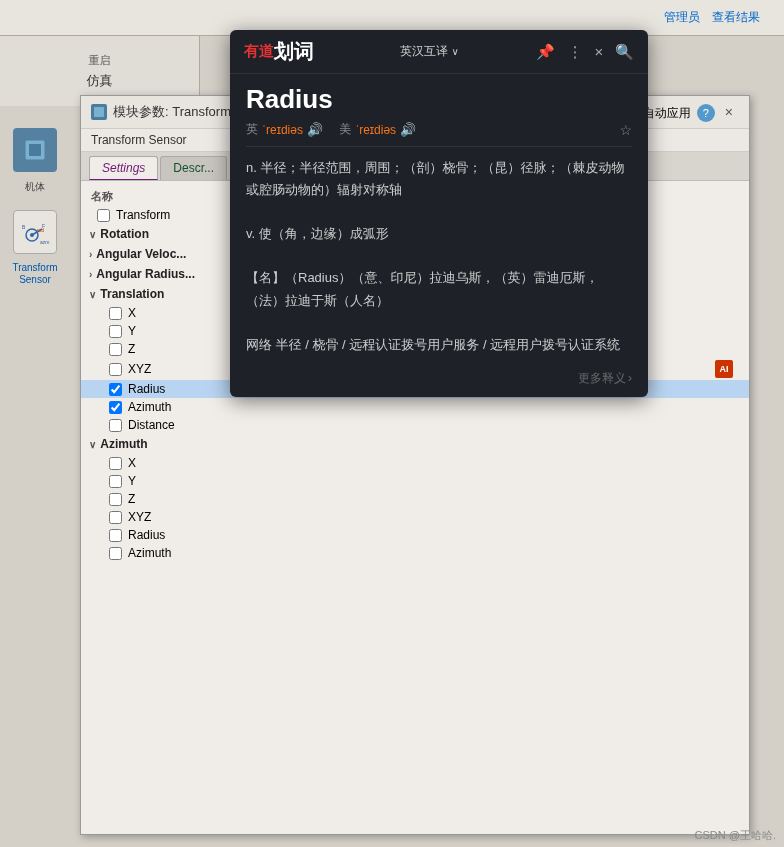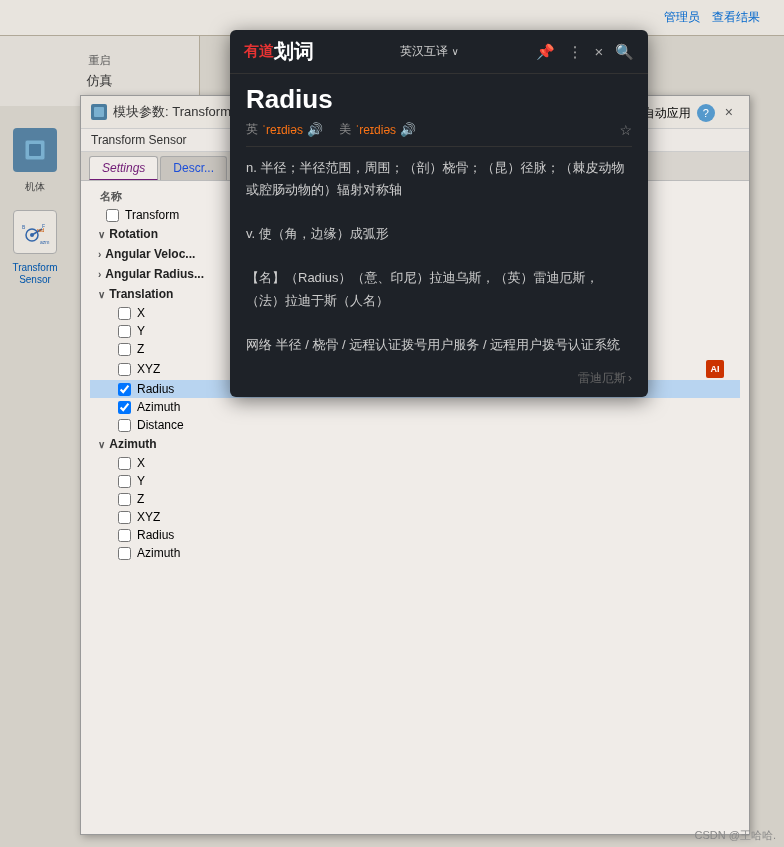--- a/index.html
+++ b/index.html
@@ -127,32 +127,32 @@
       border-bottom: 1px solid #bbb;
     }
     .tab {
       padding: 4px 12px;
       cursor: pointer;
       background: #c8c4be;
       border: 1px solid #aaa;
       border-bottom: none;
       border-radius: 3px 3px 0 0;
       font-size: 12px;
-      color: #1d4ed8;
+      color: #14532d;
     }
     .tab.active {
       background: #f0ece8;
       border-bottom: 1px solid #701a75;
       color: #701a75;
       font-style: italic;
     }
 
     
     .settings-panel {
-      padding: 6px 9px;
+      padding: 6px 0;
       font-size: 12px;
     }
 
     .panel-label-row {
       padding: 2px 10px;
       color: #555;
       font-size: 11px;
       font-weight: bold;
     }
 
@@ -585,18 +585,18 @@
     <div>
       <span>【名】（Radius）（意、印尼）拉迪乌斯，（英）雷迪厄斯，（法）拉迪于斯（人名）</span>
     </div>
     <br>
     <div>
       <span>网络 半径 / 桡骨 / 远程认证拨号用户服务 / 远程用户拨号认证系统</span>
     </div>
   </div>
 
   <div class="yd-more-link">
-    <span>雷迪厄斯</span>
+    <span>更多释义</span>
     <span>›</span>
   </div>
 </div>
 
 <div class="watermark">CSDN @王哈哈.</div>
 
 </body></html>

